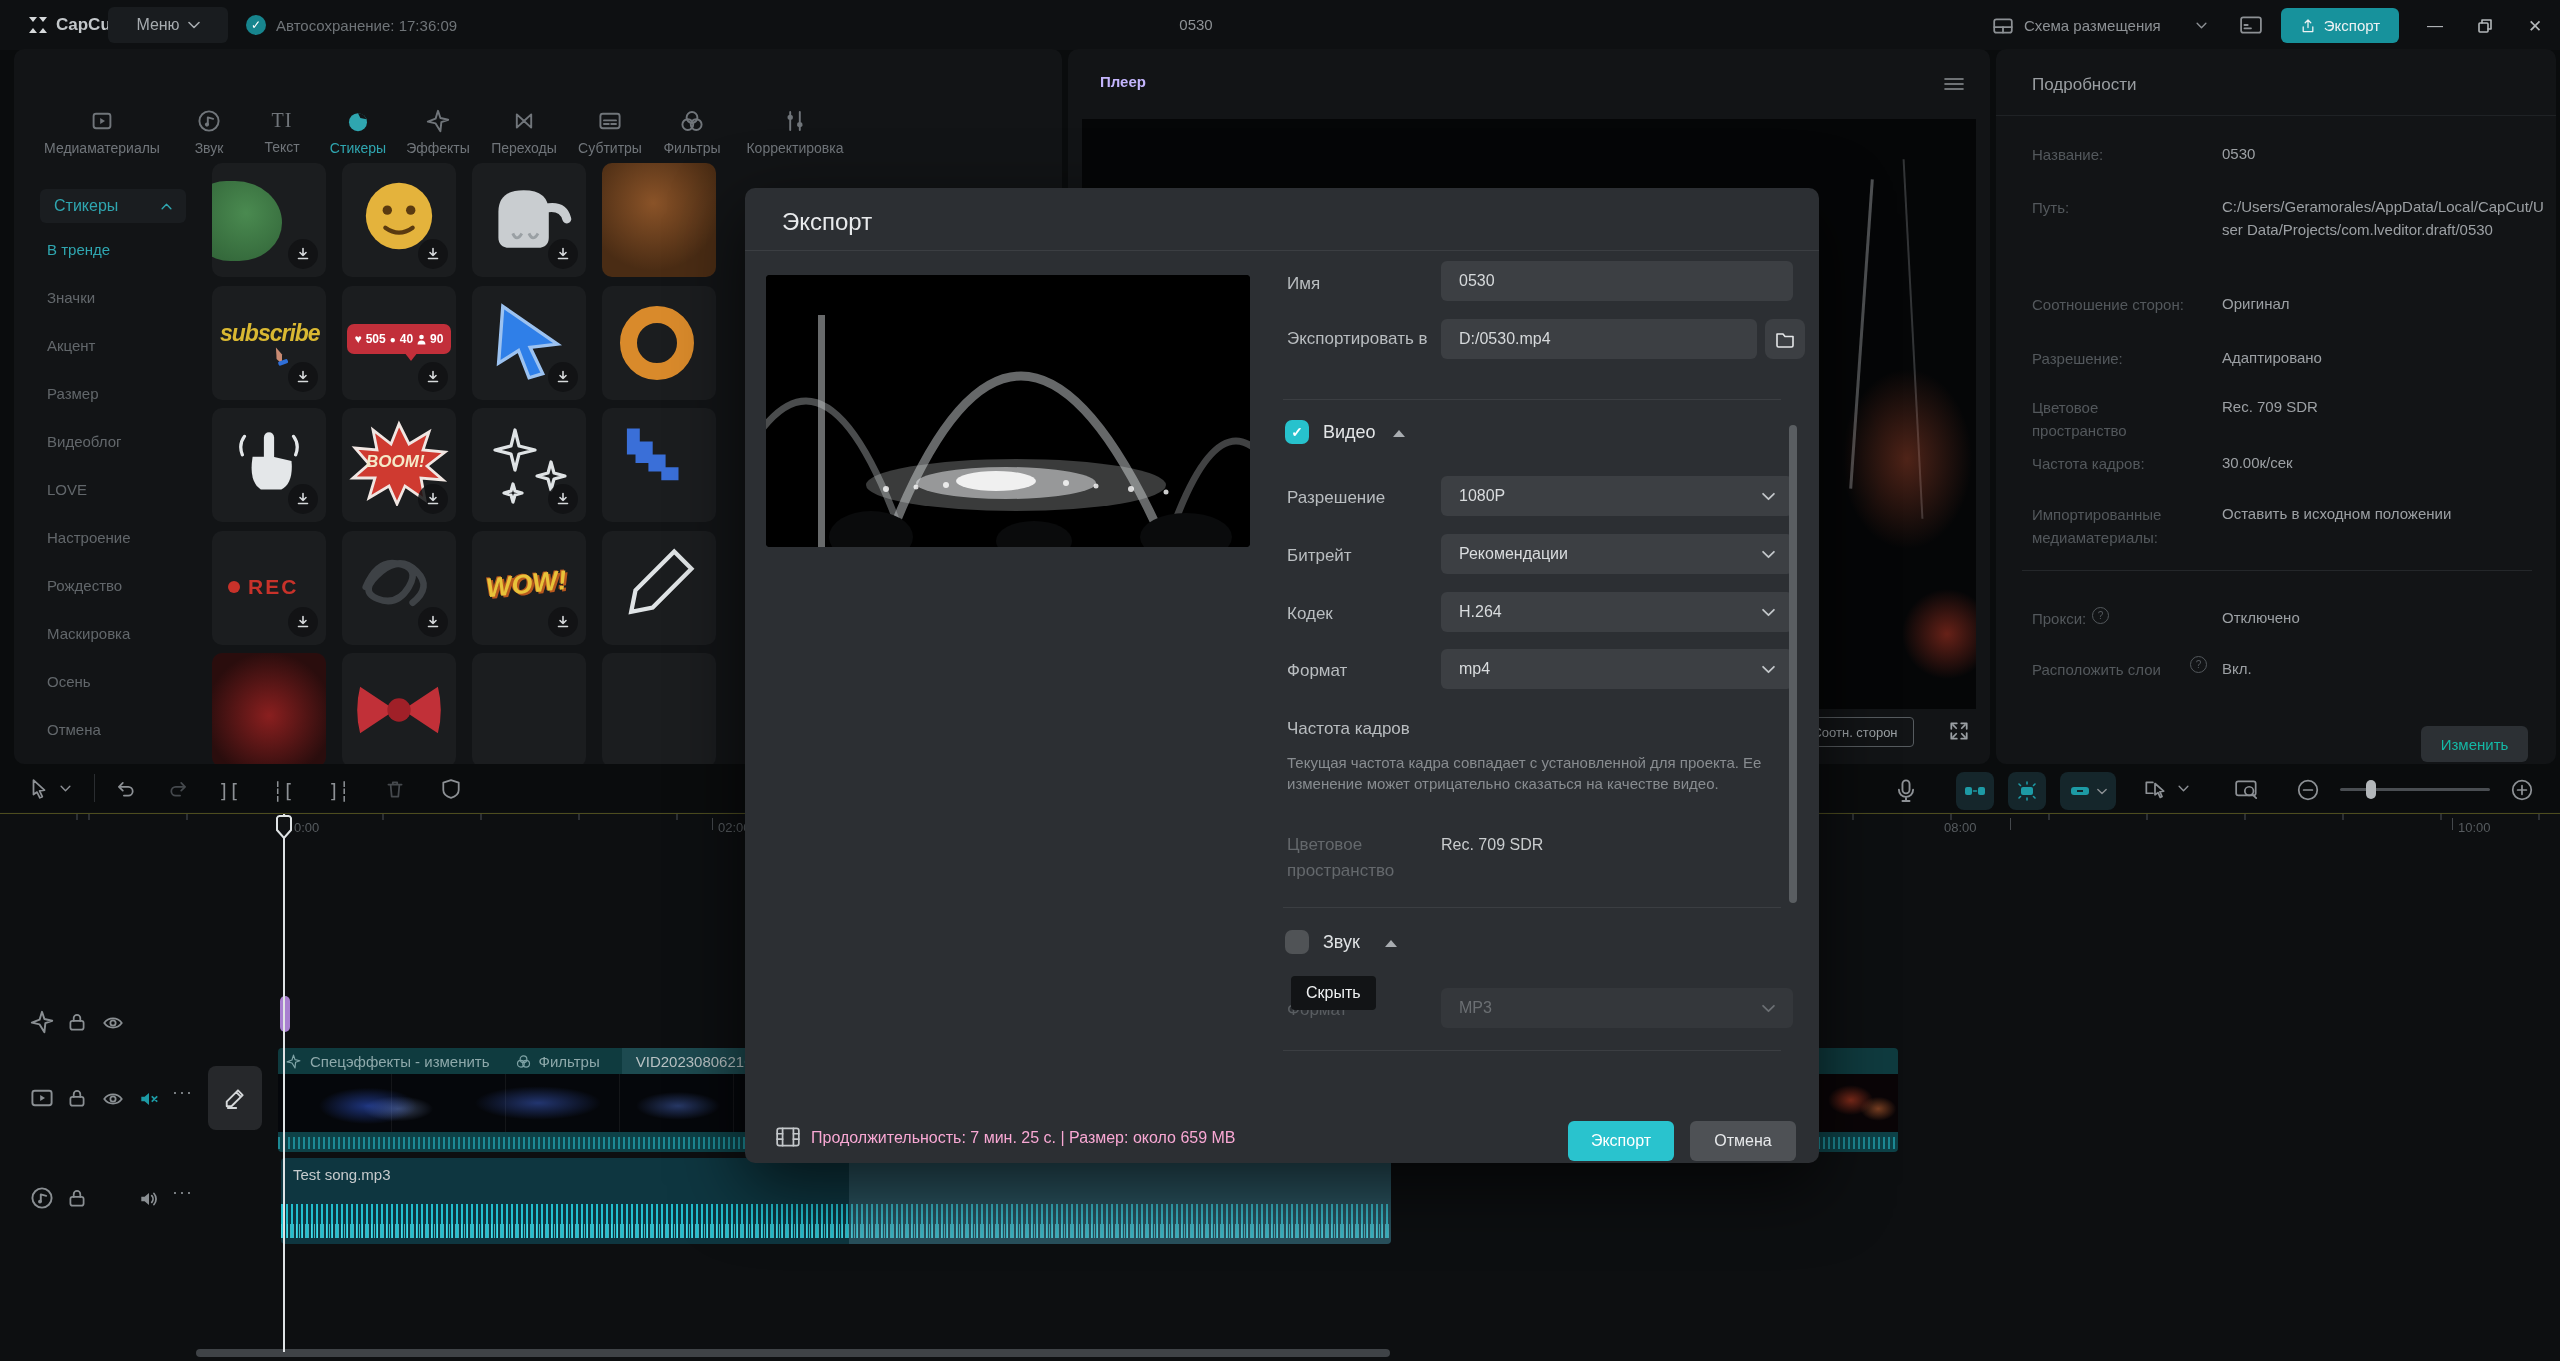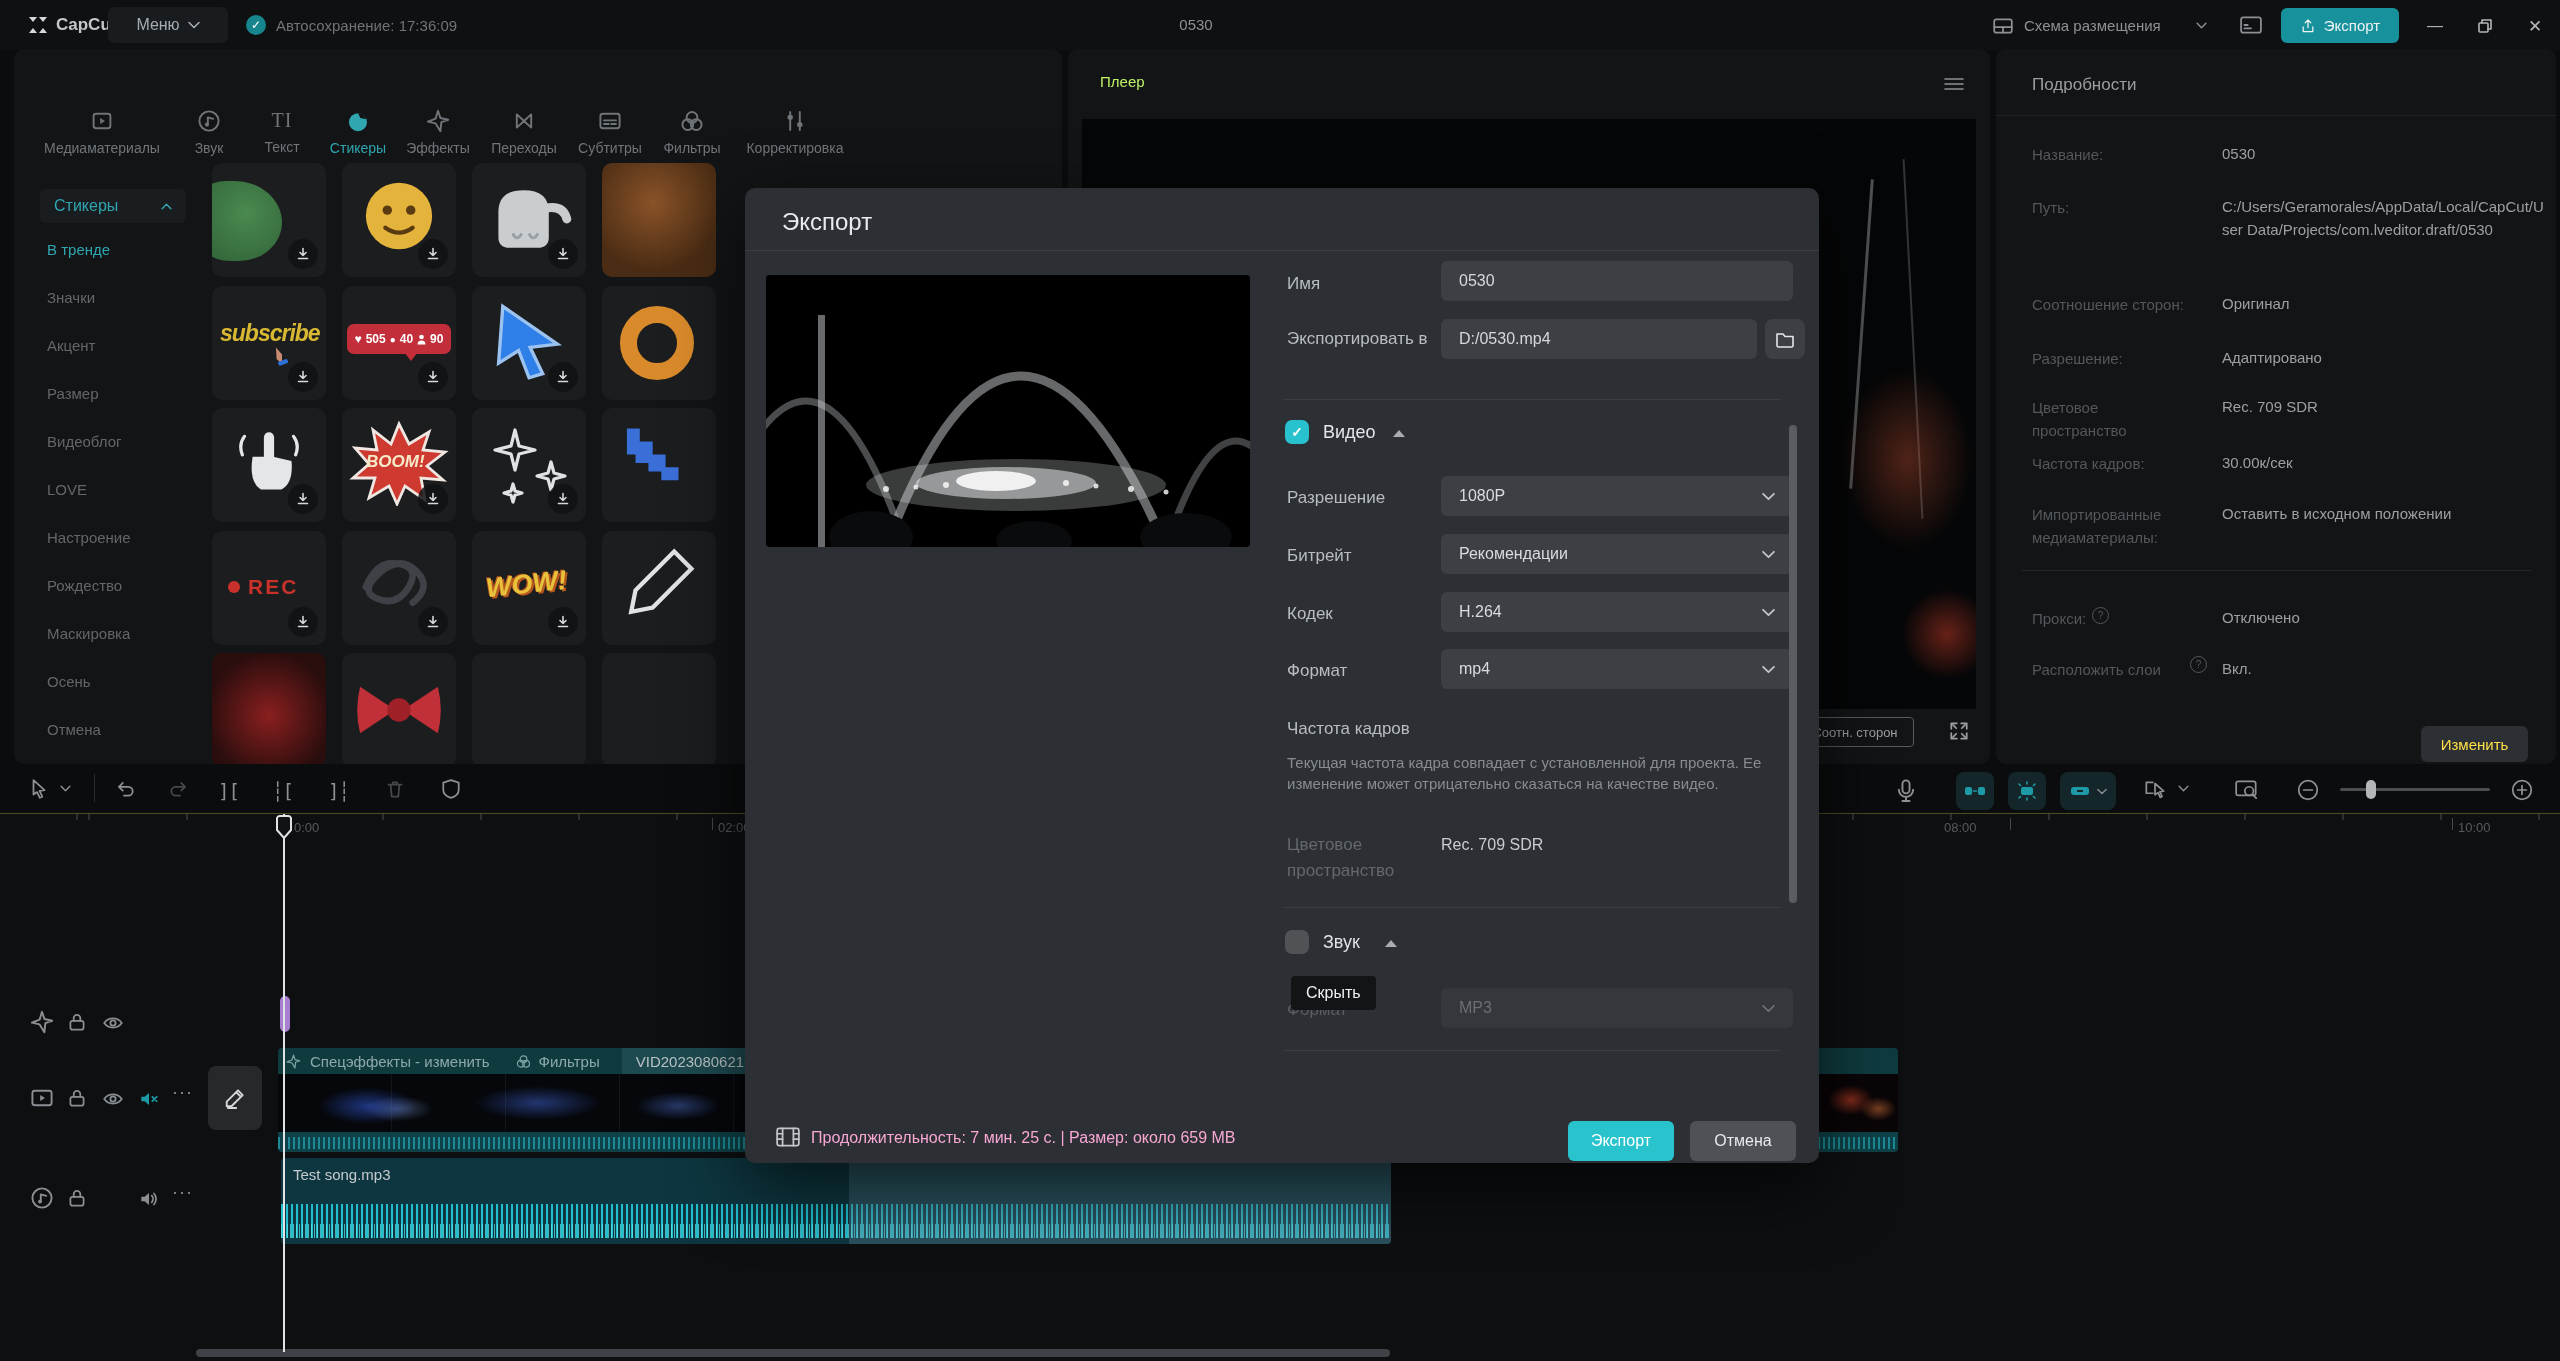--- a/index.html
+++ b/index.html
@@ -366,21 +366,21 @@
       <svg width="94" height="70" viewBox="0 0 48 36" style="position:absolute;left:10px;top:22px;">
           <path d="M22 18 L4 6 q-3 12 0 24 Z M26 18 L44 6 q3 12 0 24 Z" fill="#c13038"></path>
           <circle cx="24" cy="18" r="6" fill="#a02028"></circle>
         </svg>
     </div>
     <div class="tile" style="left:458px;top:604px;"></div>
     <div class="tile" style="left:588px;top:604px;"></div>
   </div>
 
   <div class="panel" style="left:1068px;top:49px;width:922px;height:715px;">
-    <span class="abs" style="left:32px;top:24px;font-size:15px;color:#bef264;">Плеер</span>
+    <span class="abs" style="left:32px;top:24px;font-size:15px;color:#c4b5fd;font-weight:bold;">Плеер</span>
     <span class="abs" style="left:876px;top:28px;color:#8d9195;">
         <svg width="20" height="14" viewBox="0 0 20 14">
           <line class="ic" x1="1" y1="2" x2="19" y2="2"></line>
           <line class="ic" x1="1" y1="7" x2="19" y2="7"></line>
           <line class="ic" x1="1" y1="12" x2="19" y2="12"></line>
         </svg>
       </span>
     <div class="abs" style="left:14px;top:70px;width:894px;height:590px;background:#050607;overflow:hidden;">
       <div style="position:absolute;left:778px;top:60px;width:3px;height:310px;background:rgba(215,220,224,.35);transform:rotate(4deg);"></div>
       <div style="position:absolute;left:830px;top:40px;width:2px;height:360px;background:rgba(215,220,224,.22);transform:rotate(-3deg);"></div>
@@ -416,21 +416,21 @@
   <span class="dtl-value" style="top:452px;">30.00к/сек</span>
   <span class="dtl-label" style="top:503px;">Импортированные медиаматериалы:</span>
   <span class="dtl-value" style="top:503px;">Оставить в исходном положении</span>
   <div class="divider" style="left:2022px;top:570px;width:510px;background:#24272a;"></div>
   <span class="dtl-label" style="top:607px;">Прокси:</span>
   <span class="abs" style="left:2092px;top:607px;width:15px;height:15px;border:1px solid #53585c;border-radius:50%;color:#53585c;font-size:10px;display:flex;align-items:center;justify-content:center;">?</span>
   <span class="dtl-value" style="top:607px;">Отключено</span>
   <span class="dtl-label" style="top:658px;">Расположить слои</span>
   <span class="abs" style="left:2190px;top:656px;width:15px;height:15px;border:1px solid #53585c;border-radius:50%;color:#53585c;font-size:10px;display:flex;align-items:center;justify-content:center;">?</span>
   <span class="dtl-value" style="top:658px;">Вкл.</span>
-  <div class="abs" style="left:2421px;top:726px;width:107px;height:36px;background:#2c3034;border-radius:6px;display:flex;align-items:center;justify-content:center;color:#fde047;font-size:15px;">
+  <div class="abs" style="left:2421px;top:726px;width:107px;height:36px;background:#2c3034;border-radius:6px;display:flex;align-items:center;justify-content:center;color:#14b8a6;font-size:15px;">
     <span>Изменить</span>
   </div>
 
   <span class="toolic" style="left:28px;">
       <svg width="22" height="22" viewBox="0 0 20 20">
         <path class="ic" d="M5 2 L15 11 L10.5 11.8 L13 17 L10.8 18 L8.2 12.8 L5 15 Z"></path>
       </svg>
     </span>
   <span class="toolic" style="left:60px;top:785px;">
       <svg width="11" height="7" viewBox="0 0 12 8">

